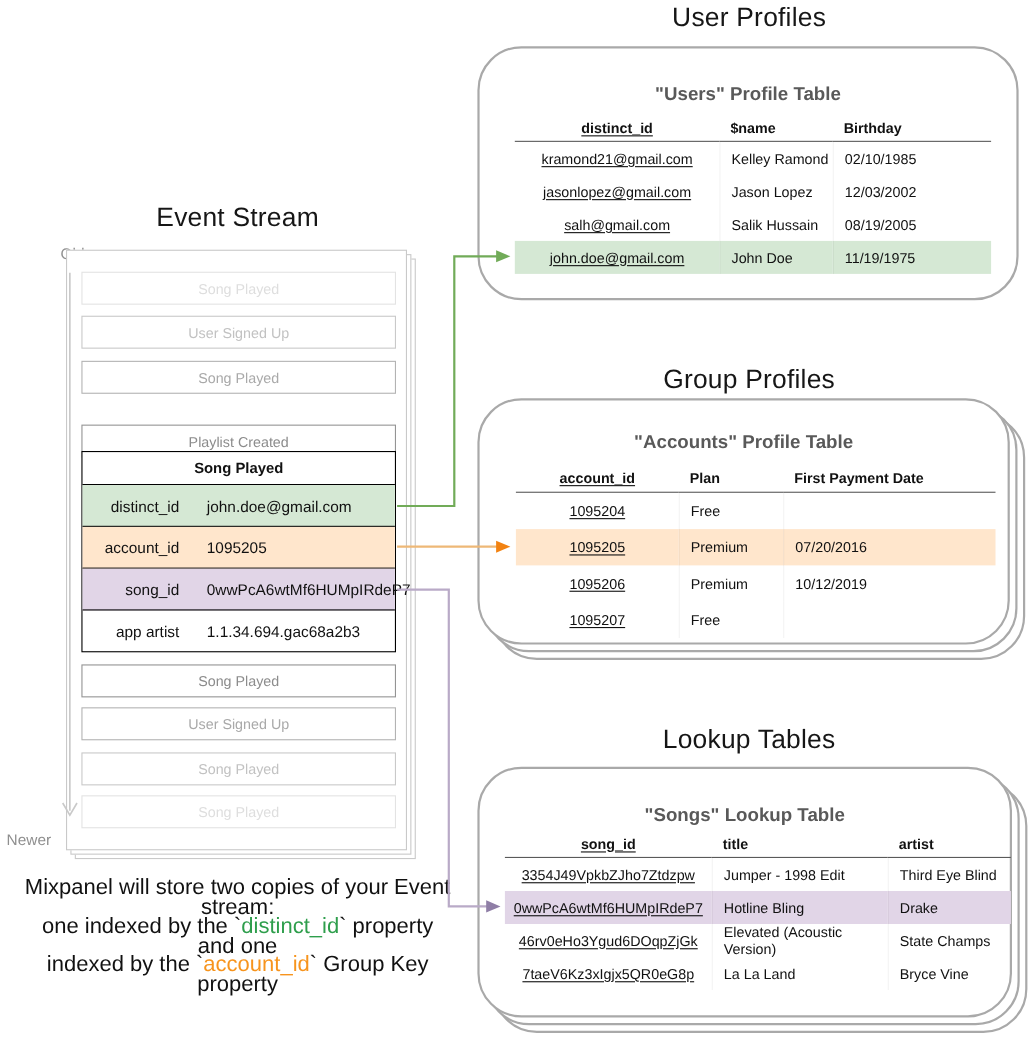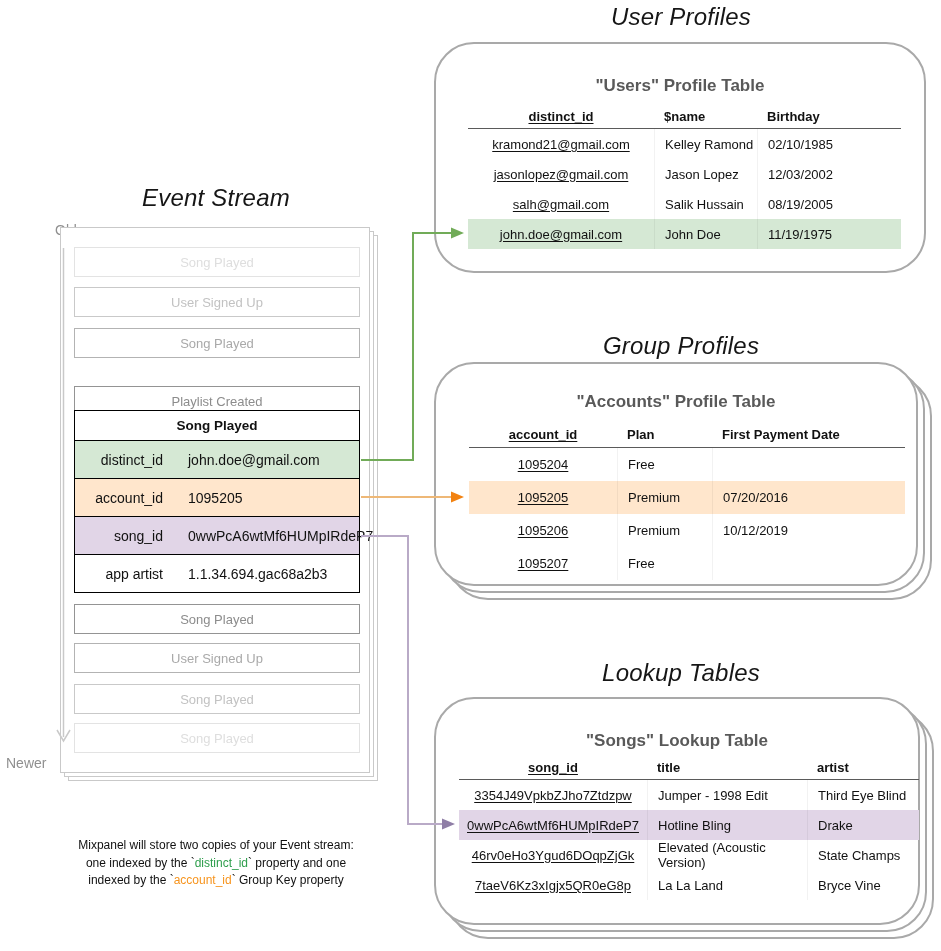--- a/index.html
+++ b/index.html
@@ -1,20 +1,20 @@
 <!DOCTYPE html>
 <html style="--highlight-green: #d5e8d4; --highlight-orange: #ffe6cc; --highlight-purple: #e1d5e7; --arrow-green: #71ab58; --arrow-orange-line: #eeb877; --arrow-orange-head: #f28211; --arrow-purple-line: #b9aac7; --arrow-purple-head: #8f7ea6; --caption-green: #2e9e4c; --caption-orange: #f7941d;"><head>
 <meta charset="utf-8">
 <style>
   * { margin:0; padding:0; box-sizing:border-box; }
   html,body { background:#fff; }
   body { font-family:"Liberation Sans", sans-serif; }
   .canvas { position:relative; width:941px; height:951px; background:#fff; overflow:hidden; }
 
-  .section-title { position:absolute; font-size:24px; color:#161616; text-align:center; letter-spacing:0.2px;font-style:italic; }
+  .section-title { position:absolute; font-size:24px; color:#161616; text-align:center; letter-spacing:0.2px; }
 
   
   .side-label { position:absolute; font-size:14px; color:#8f8f8f; }
 
   
   .estack { position:absolute; left:60px; top:227px; width:310px; height:546px; }
   .estack .page { position:absolute; inset:0; background:#fff; border:1.5px solid #c9c9c9; }
   .estack .p2 { transform:translate(8px,8px); }
   .estack .p1 { transform:translate(4px,4px); }
 
@@ -51,21 +51,21 @@
   .cell.d.c2, .cell.d.c3 { border-left:1px solid rgba(0,0,0,0.05); }
   .u { text-decoration:underline; text-underline-offset:2px; }
 
   .rows30 .cell.d { height:30px; }
   .rows33 .cell.d { height:33px; }
   .hdr24 .cell.h { height:24px; }
   .hdr26 .cell.h { height:26px; }
   .hdr25 .cell.h { height:25px; }
 
   
-  .caption { position:absolute; left:20px; top:799px; width:392px; text-align:center; font-size:12px; line-height:17.5px; color:#111;margin-top:38px; }
+  .caption { position:absolute; left:20px; top:799px; width:392px; text-align:center; font-size:20px; line-height:17.5px; color:#111; }
   .cap-green  { color:var(--caption-green); }
   .cap-orange { color:var(--caption-orange); }
 
   .overlay { position:absolute; left:0; top:0; z-index:5; pointer-events:none; }
 </style>
 </head>
 <body>
 
 <div class="canvas">
 

